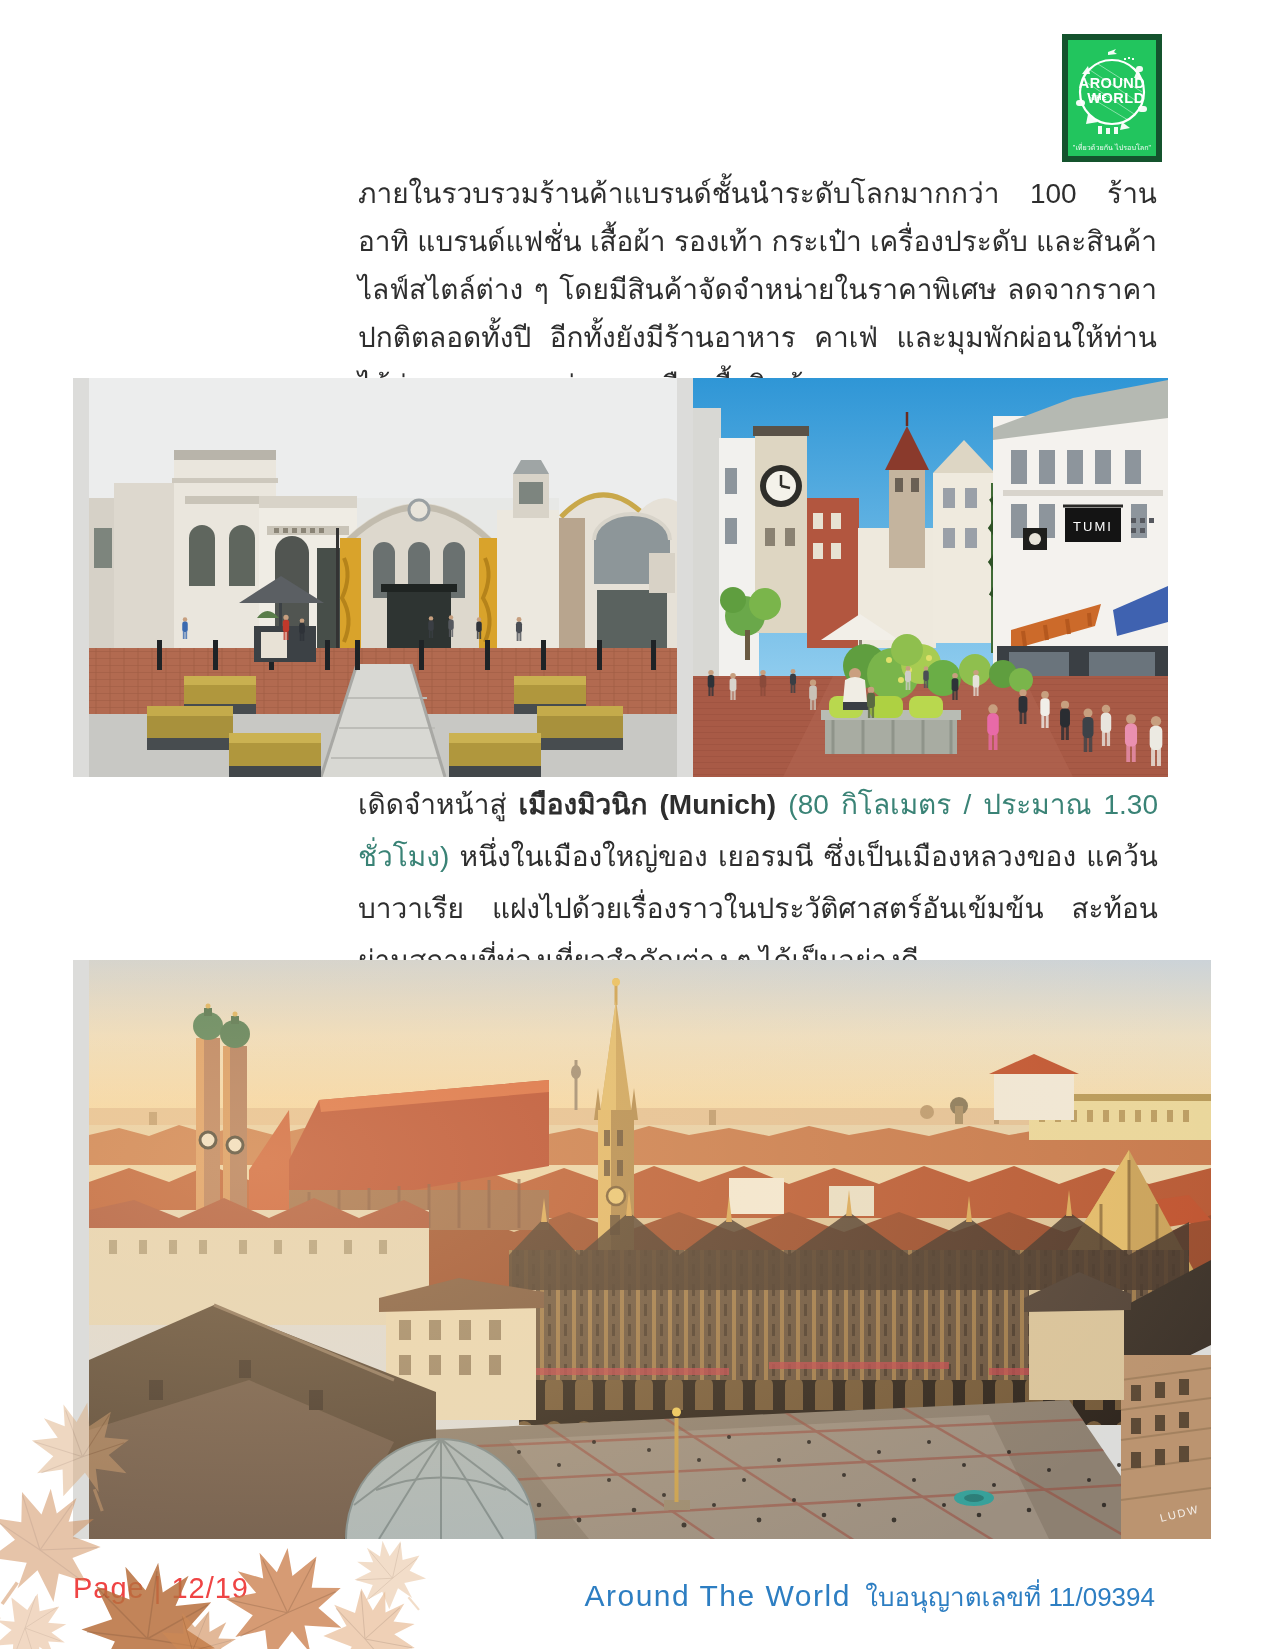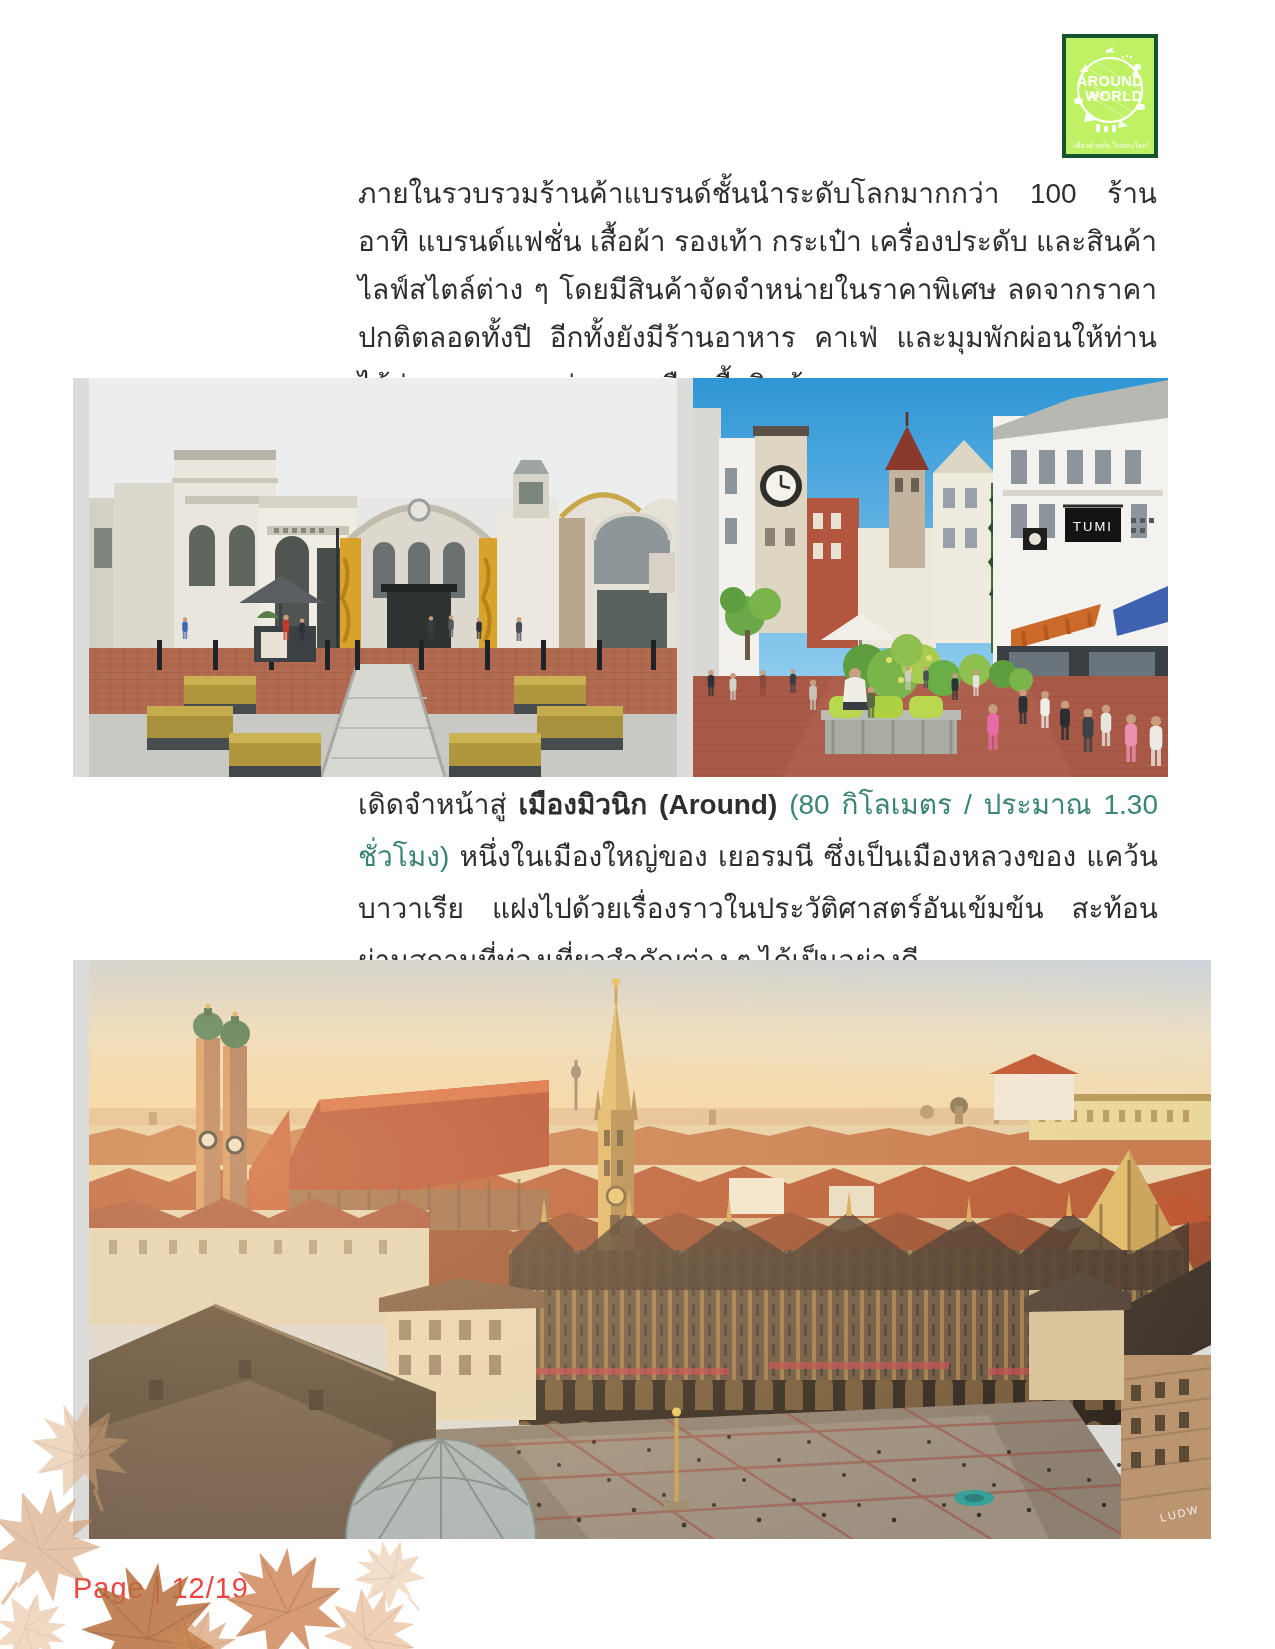--- a/index.html
+++ b/index.html
@@ -1,20 +1,20 @@
 <!DOCTYPE html>
 <html><head>
 <meta charset="utf-8">
 <style>
   html,body{margin:0;padding:0;}
   body{font-family:"Liberation Sans", sans-serif; background:#ffffff;}
   #page{position:relative; width:1275px; height:1649px; background:#ffffff; overflow:hidden;}
 
   
-  .logo{position:absolute; left:1062px; top:34px; width:88px; height:116px; background:#bef264; border:4px solid #14532d;}
+  .logo{position:absolute; left:1062px; top:34px; width:88px; height:116px; background:#22c55e; border:6px solid #14532d;}
   .logo svg{width:100%; height:100%; display:block;}
 
   
   .para{position:absolute; color:#2e2e2e; font-size:28px; text-align:justify;}
   #para1{left:358px; top:170px; width:799px; line-height:48px;}
   #para2{left:358px; top:779px; width:800px; line-height:52px;}
   .b{font-weight:bold;}
   .teal{color:#3a8376;}
 
   
@@ -377,21 +377,21 @@
         <use href="#psn" transform="translate(395,374) scale(1.0)" style="color:#3c4248"></use>
         <use href="#psn" transform="translate(413,368) scale(0.95)" style="color:#e8e5de"></use>
         <use href="#psn" transform="translate(438,384) scale(1.1)" style="color:#ea90b0"></use>
         <use href="#psn" transform="translate(463,388) scale(1.15)" style="color:#eceae2"></use>
         <use href="#psn" transform="translate(178,340) scale(0.72)" style="color:#5a6a42"></use>
       </g>
     </svg>
   </div>
 
   <div class="para" id="para2">
-    <span>เดิดจำหน้าสู่ </span><span class="b">เมืองมิวนิก (Around) </span><span class="teal">(80 กิโลเมตร / ประมาณ 1.30 ชั่วโมง) </span><span>หนึ่งในเมืองใหญ่ของ เยอรมนี ซึ่งเป็นเมืองหลวงของ แคว้นบาวาเรีย แฝงไปด้วยเรื่องราวในประวัติศาสตร์อันเข้มข้น สะท้อนผ่านสถานที่ท่องเที่ยวสำคัญต่าง ๆ ได้เป็นอย่างดี</span>
+    <span>เดิดจำหน้าสู่ </span><span class="b">เมืองมิวนิก (Munich) </span><span class="teal">(80 กิโลเมตร / ประมาณ 1.30 ชั่วโมง) </span><span>หนึ่งในเมืองใหญ่ของ เยอรมนี ซึ่งเป็นเมืองหลวงของ แคว้นบาวาเรีย แฝงไปด้วยเรื่องราวในประวัติศาสตร์อันเข้มข้น สะท้อนผ่านสถานที่ท่องเที่ยวสำคัญต่าง ๆ ได้เป็นอย่างดี</span>
   </div>
 
   <div class="photo" id="photo-munich">
     <svg viewBox="0 0 1122 579" preserveAspectRatio="none">
       <defs>
         <linearGradient id="msky" x1="0" y1="0" x2="0" y2="1">
           <stop offset="0" stop-color="#ccd3d8"></stop>
             <stop offset="0.45" stop-color="#ecdfc4"></stop>
             <stop offset="1" stop-color="#f6d9a4"></stop>
         </linearGradient>
@@ -657,20 +657,24 @@
         <text x="1072" y="562" font-size="11" fill="#ffffff" opacity="0.85" transform="rotate(-14 1072 562)" font-family="'Liberation Sans',sans-serif" letter-spacing="2">LUDW</text>
         <rect x="940" y="330" width="95" height="110" fill="#d9c49c"></rect>
         <path d="M935,338 L990,312 L1042,334 L1042,350 L935,352 Z" fill="#54453a"></path>
       </g>
       <rect x="0" y="0" width="1122" height="579" fill="url(#sunwash)"></rect>
     </svg>
   </div>
 
   <div id="page-label">Page | 12/19</div>
 
+  <div id="footer-right">
+    <span class="brand">Around The World</span>
+    <span class="license">ใบอนุญาตเลขที่ 11/09394</span>
+  </div>
 
   <div id="leaves">
     <svg viewBox="0 0 460 260">
       <defs>
         <g id="leaf">
           <path fill="currentColor" d="M50 2 L56 22 L72 8 L66 30 L90 24 L76 45 L97 55 L74 62 L84 84 L58 70 L53 92 L47 70 L20 84 L28 60 L4 55 L24 45 L10 24 L34 30 L28 8 L44 22 Z"></path>
           <line x1="50" y1="88" x2="50" y2="110" stroke="currentColor" stroke-width="3"></line>
           <g stroke="#7a4520" stroke-width="1" opacity="0.4">
             <line x1="50" y1="55" x2="50" y2="8"></line>
               <line x1="50" y1="55" x2="88" y2="26"></line>

